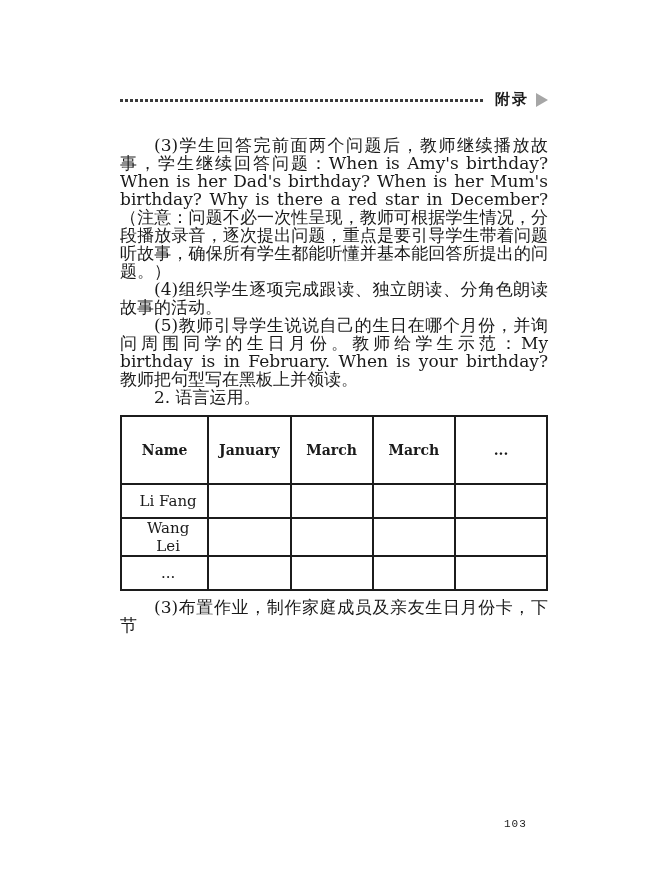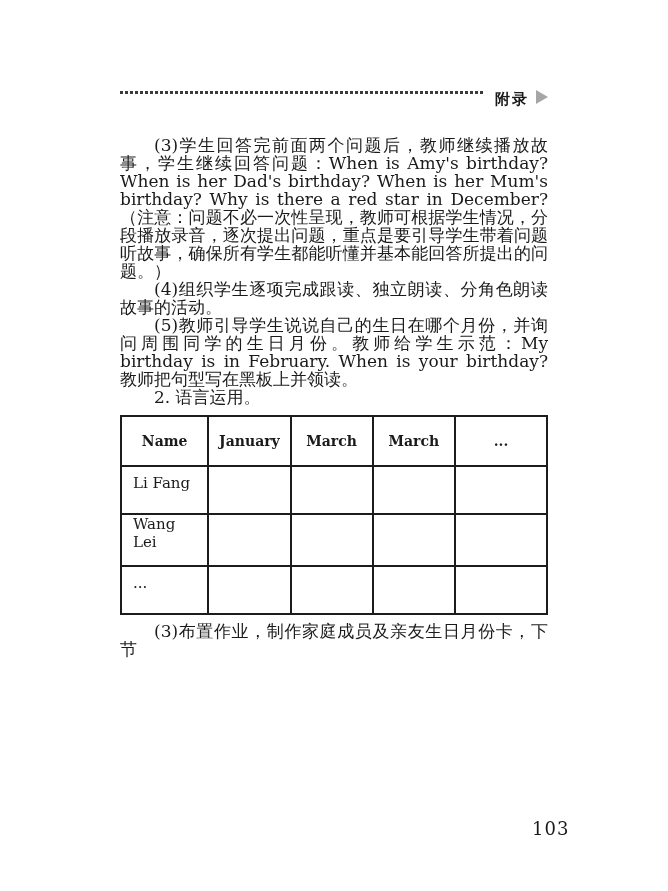--- a/index.html
+++ b/index.html
@@ -16,20 +16,21 @@
     color: #1a1a1a;
     overflow: hidden;
   }
   
   .running-head {
     position: absolute;
     top: 90px;
     left: 120px;
     width: 428px;
     display: flex;
+    align-items: center;
   }
   .dotted-rule {
     flex: 1;
     height: 3px;
     background: repeating-linear-gradient(to right, #3a3a3a 0 3px, transparent 3px 5px);
     margin-top: 1px;
   }
   .head-label {
     font-size: 15px;
     font-weight: bold;
@@ -69,37 +70,38 @@
   .survey-table th,
   .survey-table td {
     border: 2px solid #1c1c1c;
     height: 32px;
     overflow: hidden;
   }
   .survey-table th {
     font-size: 14px;
     font-weight: bold;
     text-align: center;
-    padding: 8px 2px;
+    padding: 17px 2px;
   }
   .survey-table td {
     font-size: 15px;
-    text-align: left;
-    padding: 0 4px 14px 11px;
+    text-align: center;
+    padding: 0 4px 0 11px;
   }
   .col-name  { width: 20.5%; }
   .col-month { width: 19.3%; }
   .col-more  { width: 21.6%; }
   
   .page-number {
     position: absolute;
     top: 818px;
-    left: 532px;
-    font-size: 18px;
+    left: 504px;
+    font-size: 11px;
     letter-spacing: 1px;
+    font-family: Liberation Mono, monospace;
   }
 </style>
 </head>
 <body>
 
 <div class="page">
 
   <div class="running-head">
     <div class="dotted-rule"></div>
     <span class="head-label">附录</span>

